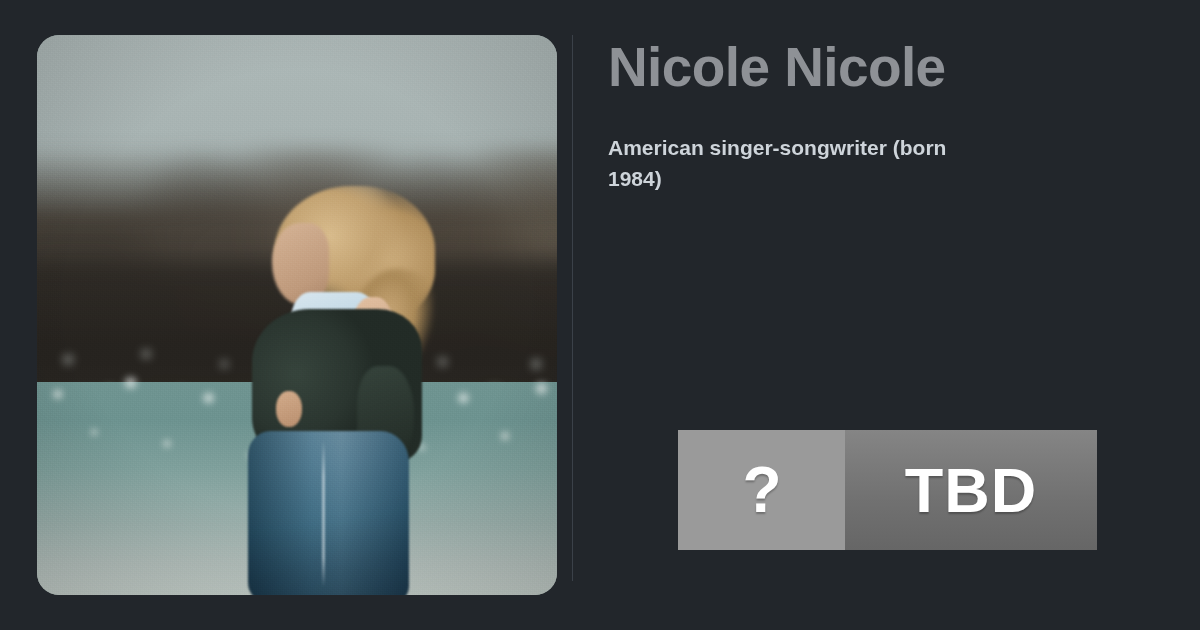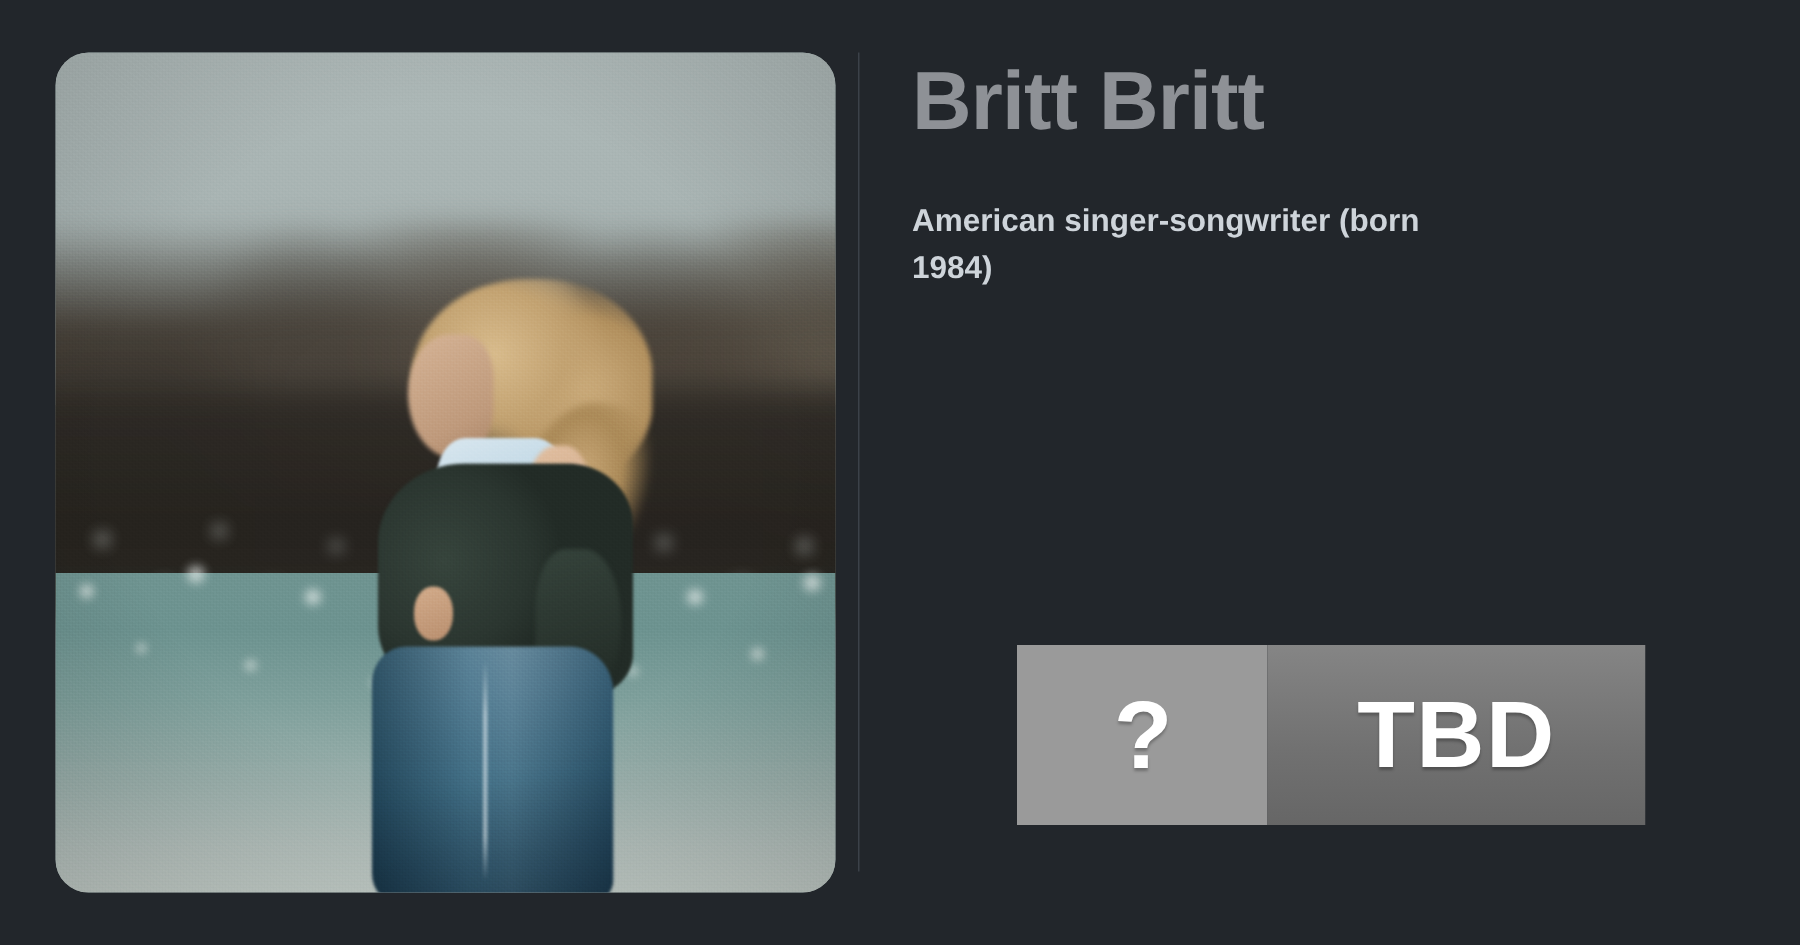--- a/index.html
+++ b/index.html
@@ -389,21 +389,21 @@
       </div>
 
       <div class="vignette"></div>
       <div class="grain"></div>
     </div>
   </div>
 
   <div class="divider"></div>
 
   <div class="content">
-    <h1 class="title">Britt Britt</h1>
+    <h1 class="title">Nicole Nicole</h1>
 
     <p class="subtitle">American singer-songwriter (born 1984)</p>
 
     <div class="badge">
       <div class="badge-left">
         <span class="badge-label">?</span>
       </div>
       <div class="badge-right">
         <span class="badge-label">TBD</span>
       </div>

